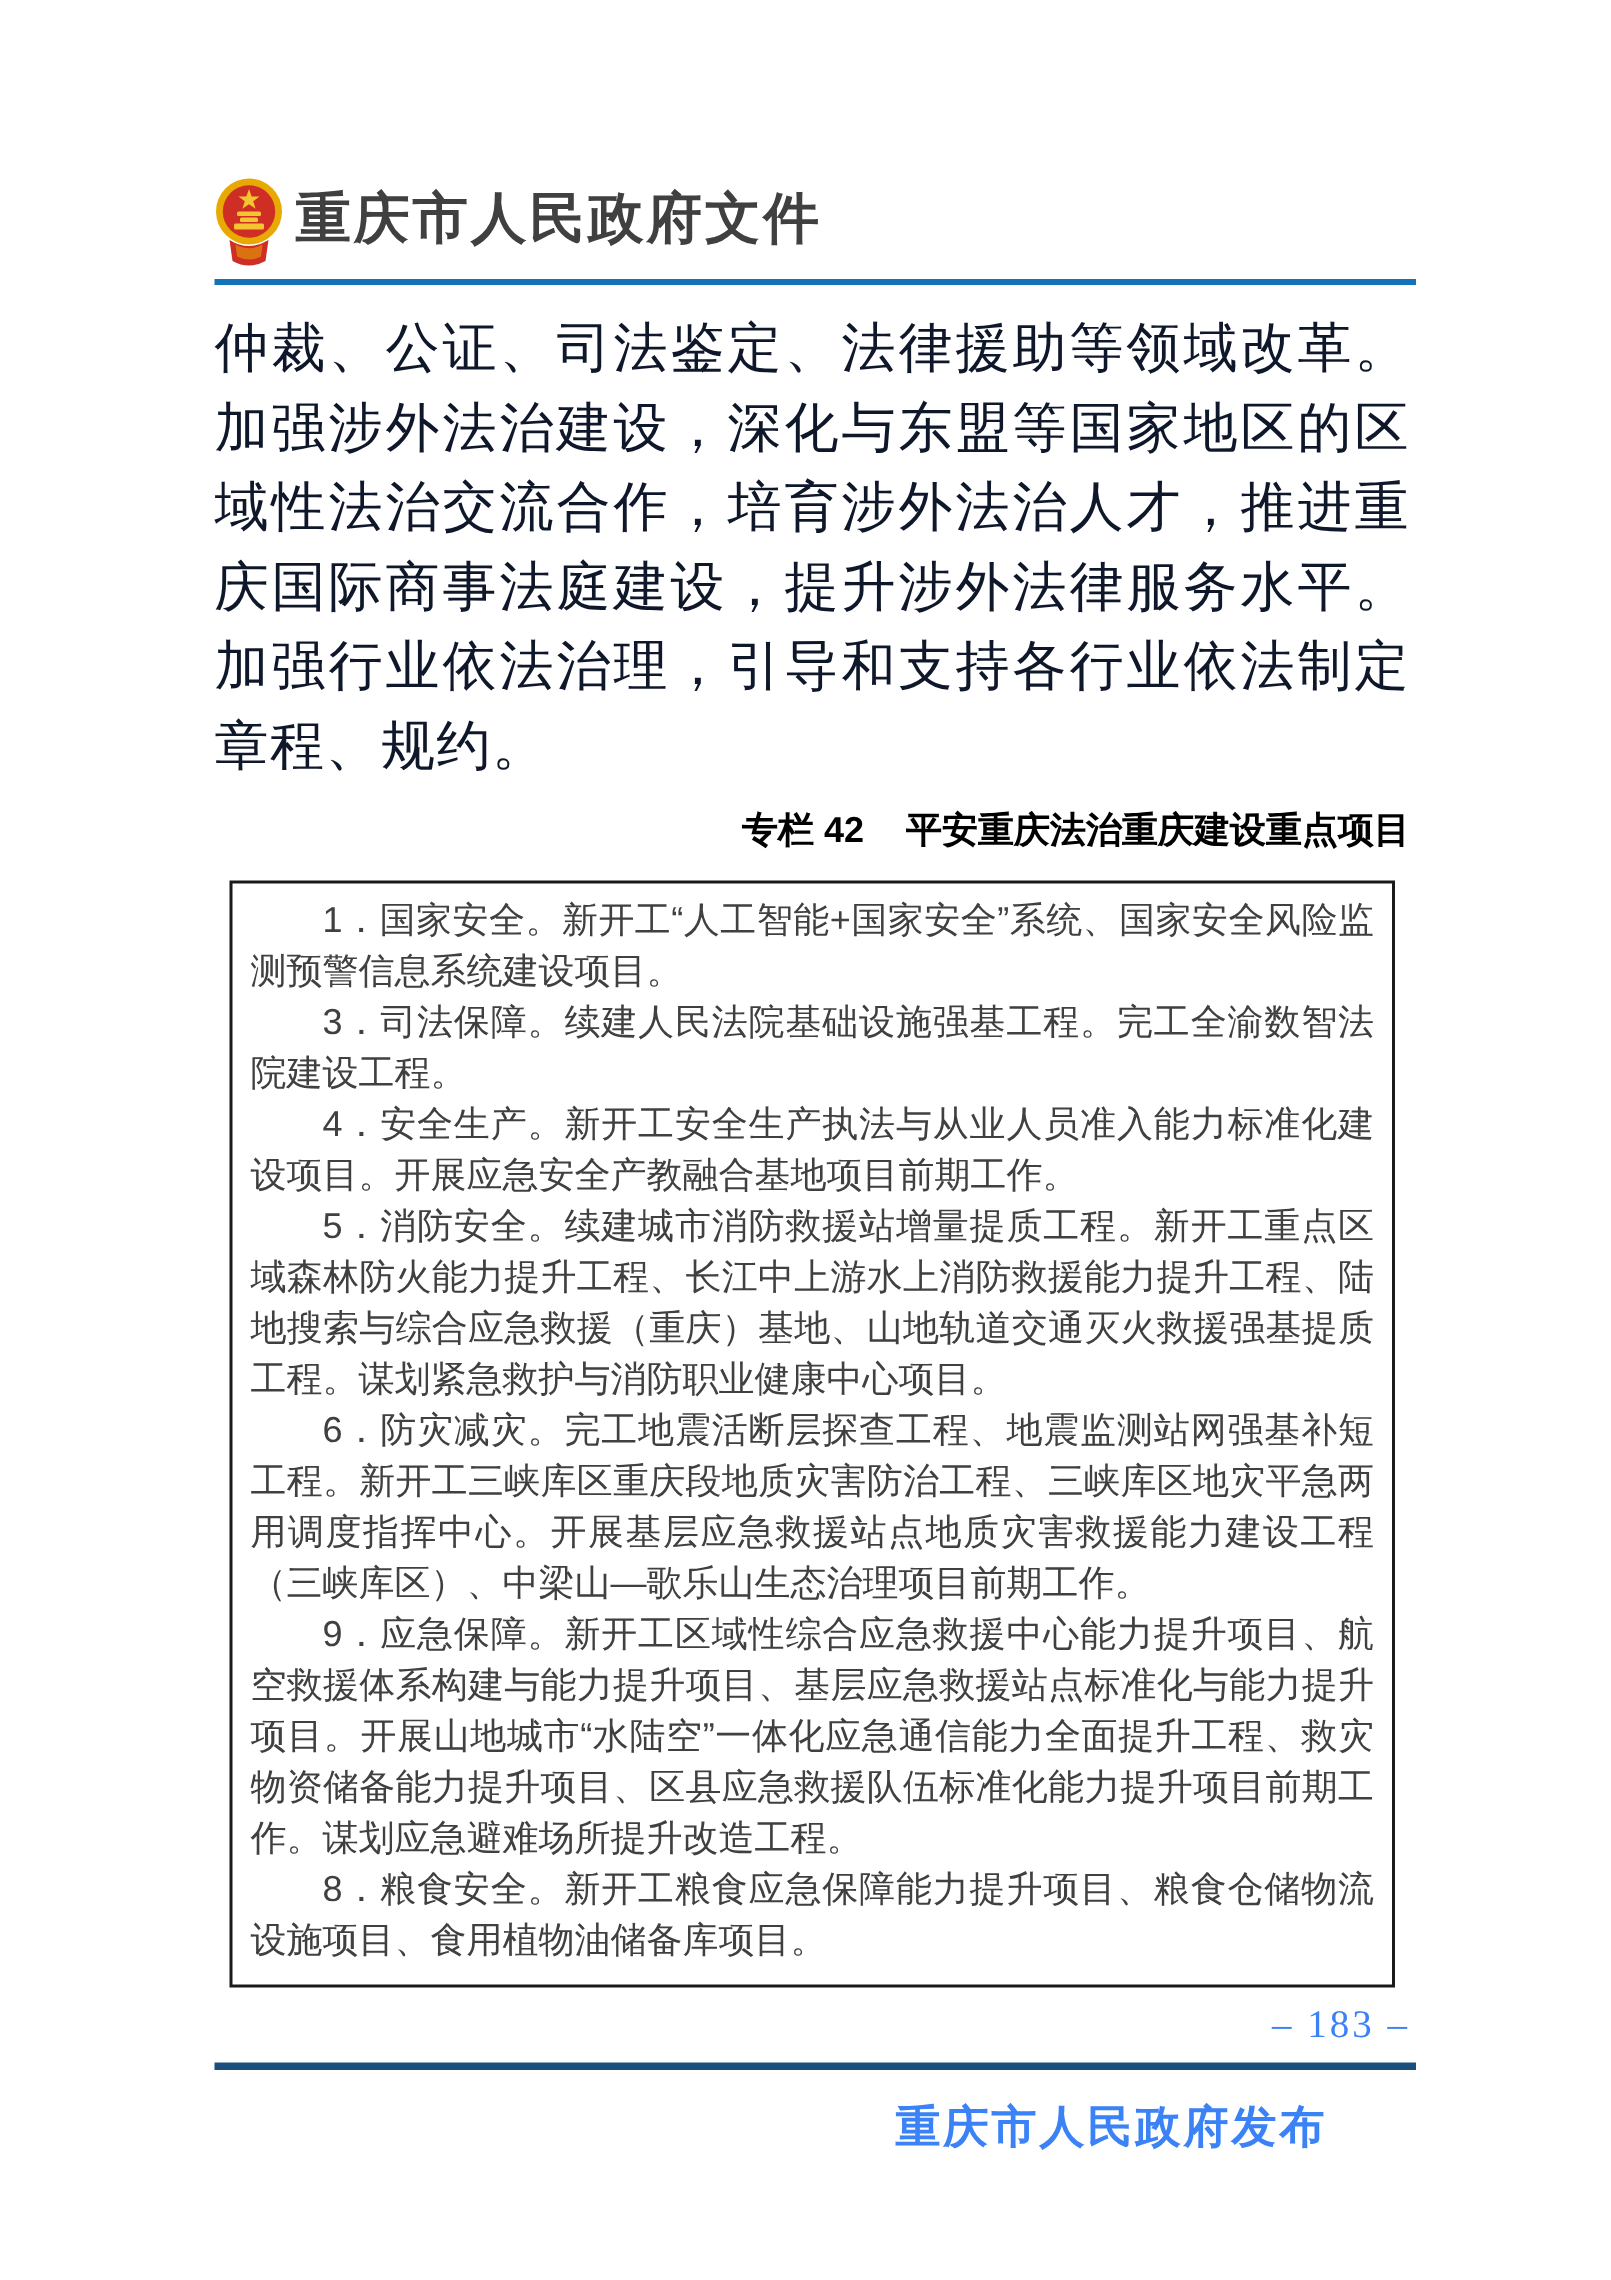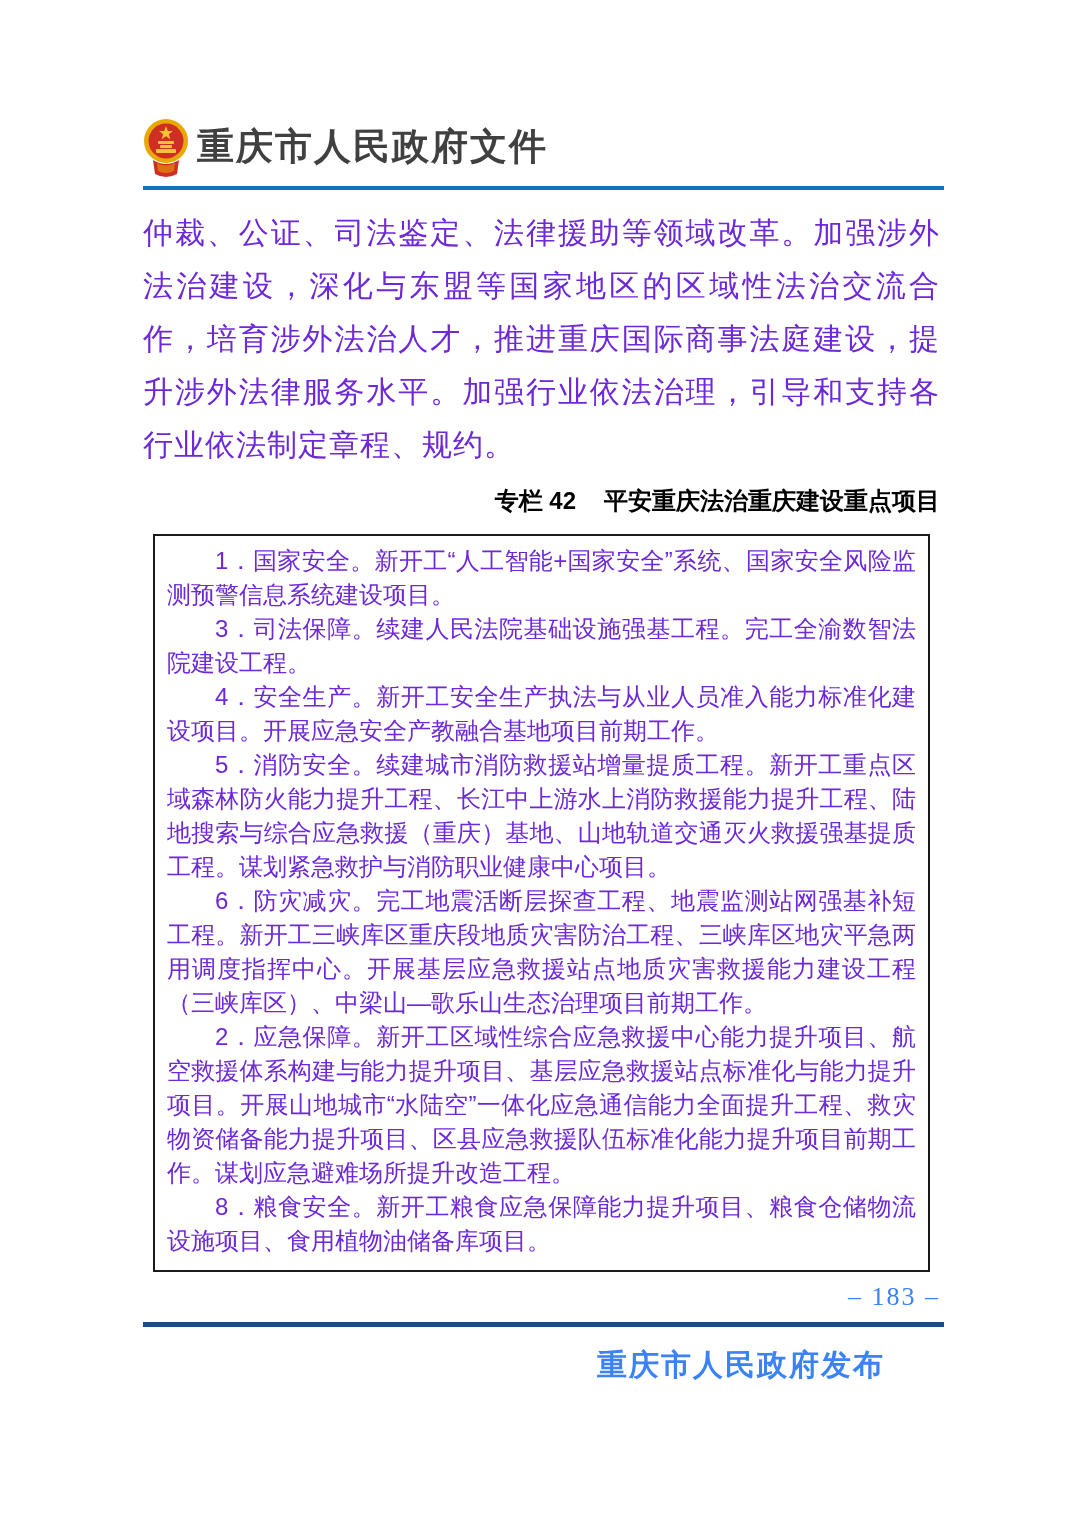--- a/index.html
+++ b/index.html
@@ -14,40 +14,40 @@
   .doc-header{display:flex;align-items:center;gap:8px;padding-top:116px;height:62px;}
   .emblem{width:46px;height:62px;flex:0 0 46px;display:inline-block;}
   .doc-title{
     margin:0;font-size:37px;font-weight:bold;color:#404040;
     letter-spacing:2px;font-family:"Liberation Serif", serif;line-height:1.1;
   }
   .header-rule{height:4px;background:#1273b8;margin-top:8px;width:801px;}
 
   
   .body-para{
-    margin:16px 0 0 0;font-size:30px;line-height:53px;text-align:justify;
-    font-family:"Liberation Serif", serif;font-weight:400;color:#6d28d9;
+    margin:16px 0 0 0;font-size:36px;line-height:53px;text-align:justify;
+    font-family:"Liberation Serif", serif;font-weight:400;color:#0f172a;
     letter-spacing:1px;
   }
 
   
   .box-title{
     margin:10px 0 0 0;text-align:right;font-size:24px;font-weight:bold;
     font-family:"Liberation Sans", sans-serif;color:#000;line-height:40px;
   }
   .box-title-gap{display:inline-block;width:28px;}
 
   
   .column-box{
     margin:13px 10px 0 10px;border:2px solid #1a1a1a;
     padding:8px 12px 12px 12px;box-sizing:border-box;
   }
   .box-item{
     margin:0;font-size:24px;line-height:34px;text-indent:2em;text-align:justify;
-    font-family:"Liberation Sans", sans-serif;color:#6d28d9;
+    font-family:"Liberation Sans", sans-serif;color:#404040;
   }
 
   
   .page-number{
     margin-top:10px;text-align:right;font-size:26px;letter-spacing:2px;
     font-family:"Liberation Serif", serif;color:#3b82f6;
   }
   .footer-rule{height:5px;background:#1a4f7d;margin-top:10px;width:801px;}
   .publisher{
     margin-top:18px;text-align:right;padding-right:55px;
@@ -81,21 +81,21 @@
     <p class="body-para">仲裁、公证、司法鉴定、法律援助等领域改革。加强涉外法治建设，深化与东盟等国家地区的区域性法治交流合作，培育涉外法治人才，推进重庆国际商事法庭建设，提升涉外法律服务水平。加强行业依法治理，引导和支持各行业依法制定章程、规约。</p>
 
     <h2 class="box-title"><span>专栏 42</span><span class="box-title-gap"></span><span>平安重庆法治重庆建设重点项目</span></h2>
 
     <section class="column-box">
       <p class="box-item">1．国家安全。新开工“人工智能+国家安全”系统、国家安全风险监测预警信息系统建设项目。</p>
       <p class="box-item">3．司法保障。续建人民法院基础设施强基工程。完工全渝数智法院建设工程。</p>
       <p class="box-item">4．安全生产。新开工安全生产执法与从业人员准入能力标准化建设项目。开展应急安全产教融合基地项目前期工作。</p>
       <p class="box-item">5．消防安全。续建城市消防救援站增量提质工程。新开工重点区域森林防火能力提升工程、长江中上游水上消防救援能力提升工程、陆地搜索与综合应急救援（重庆）基地、山地轨道交通灭火救援强基提质工程。谋划紧急救护与消防职业健康中心项目。</p>
       <p class="box-item">6．防灾减灾。完工地震活断层探查工程、地震监测站网强基补短工程。新开工三峡库区重庆段地质灾害防治工程、三峡库区地灾平急两用调度指挥中心。开展基层应急救援站点地质灾害救援能力建设工程（三峡库区）、中梁山—歌乐山生态治理项目前期工作。</p>
-      <p class="box-item">2．应急保障。新开工区域性综合应急救援中心能力提升项目、航空救援体系构建与能力提升项目、基层应急救援站点标准化与能力提升项目。开展山地城市“水陆空”一体化应急通信能力全面提升工程、救灾物资储备能力提升项目、区县应急救援队伍标准化能力提升项目前期工作。谋划应急避难场所提升改造工程。</p>
+      <p class="box-item">9．应急保障。新开工区域性综合应急救援中心能力提升项目、航空救援体系构建与能力提升项目、基层应急救援站点标准化与能力提升项目。开展山地城市“水陆空”一体化应急通信能力全面提升工程、救灾物资储备能力提升项目、区县应急救援队伍标准化能力提升项目前期工作。谋划应急避难场所提升改造工程。</p>
       <p class="box-item">8．粮食安全。新开工粮食应急保障能力提升项目、粮食仓储物流设施项目、食用植物油储备库项目。</p>
     </section>
 
     <div class="page-number">– 183 –</div>
     <div class="footer-rule"></div>
     <div class="publisher">重庆市人民政府发布</div>
 
   </div>
 </div>
 

